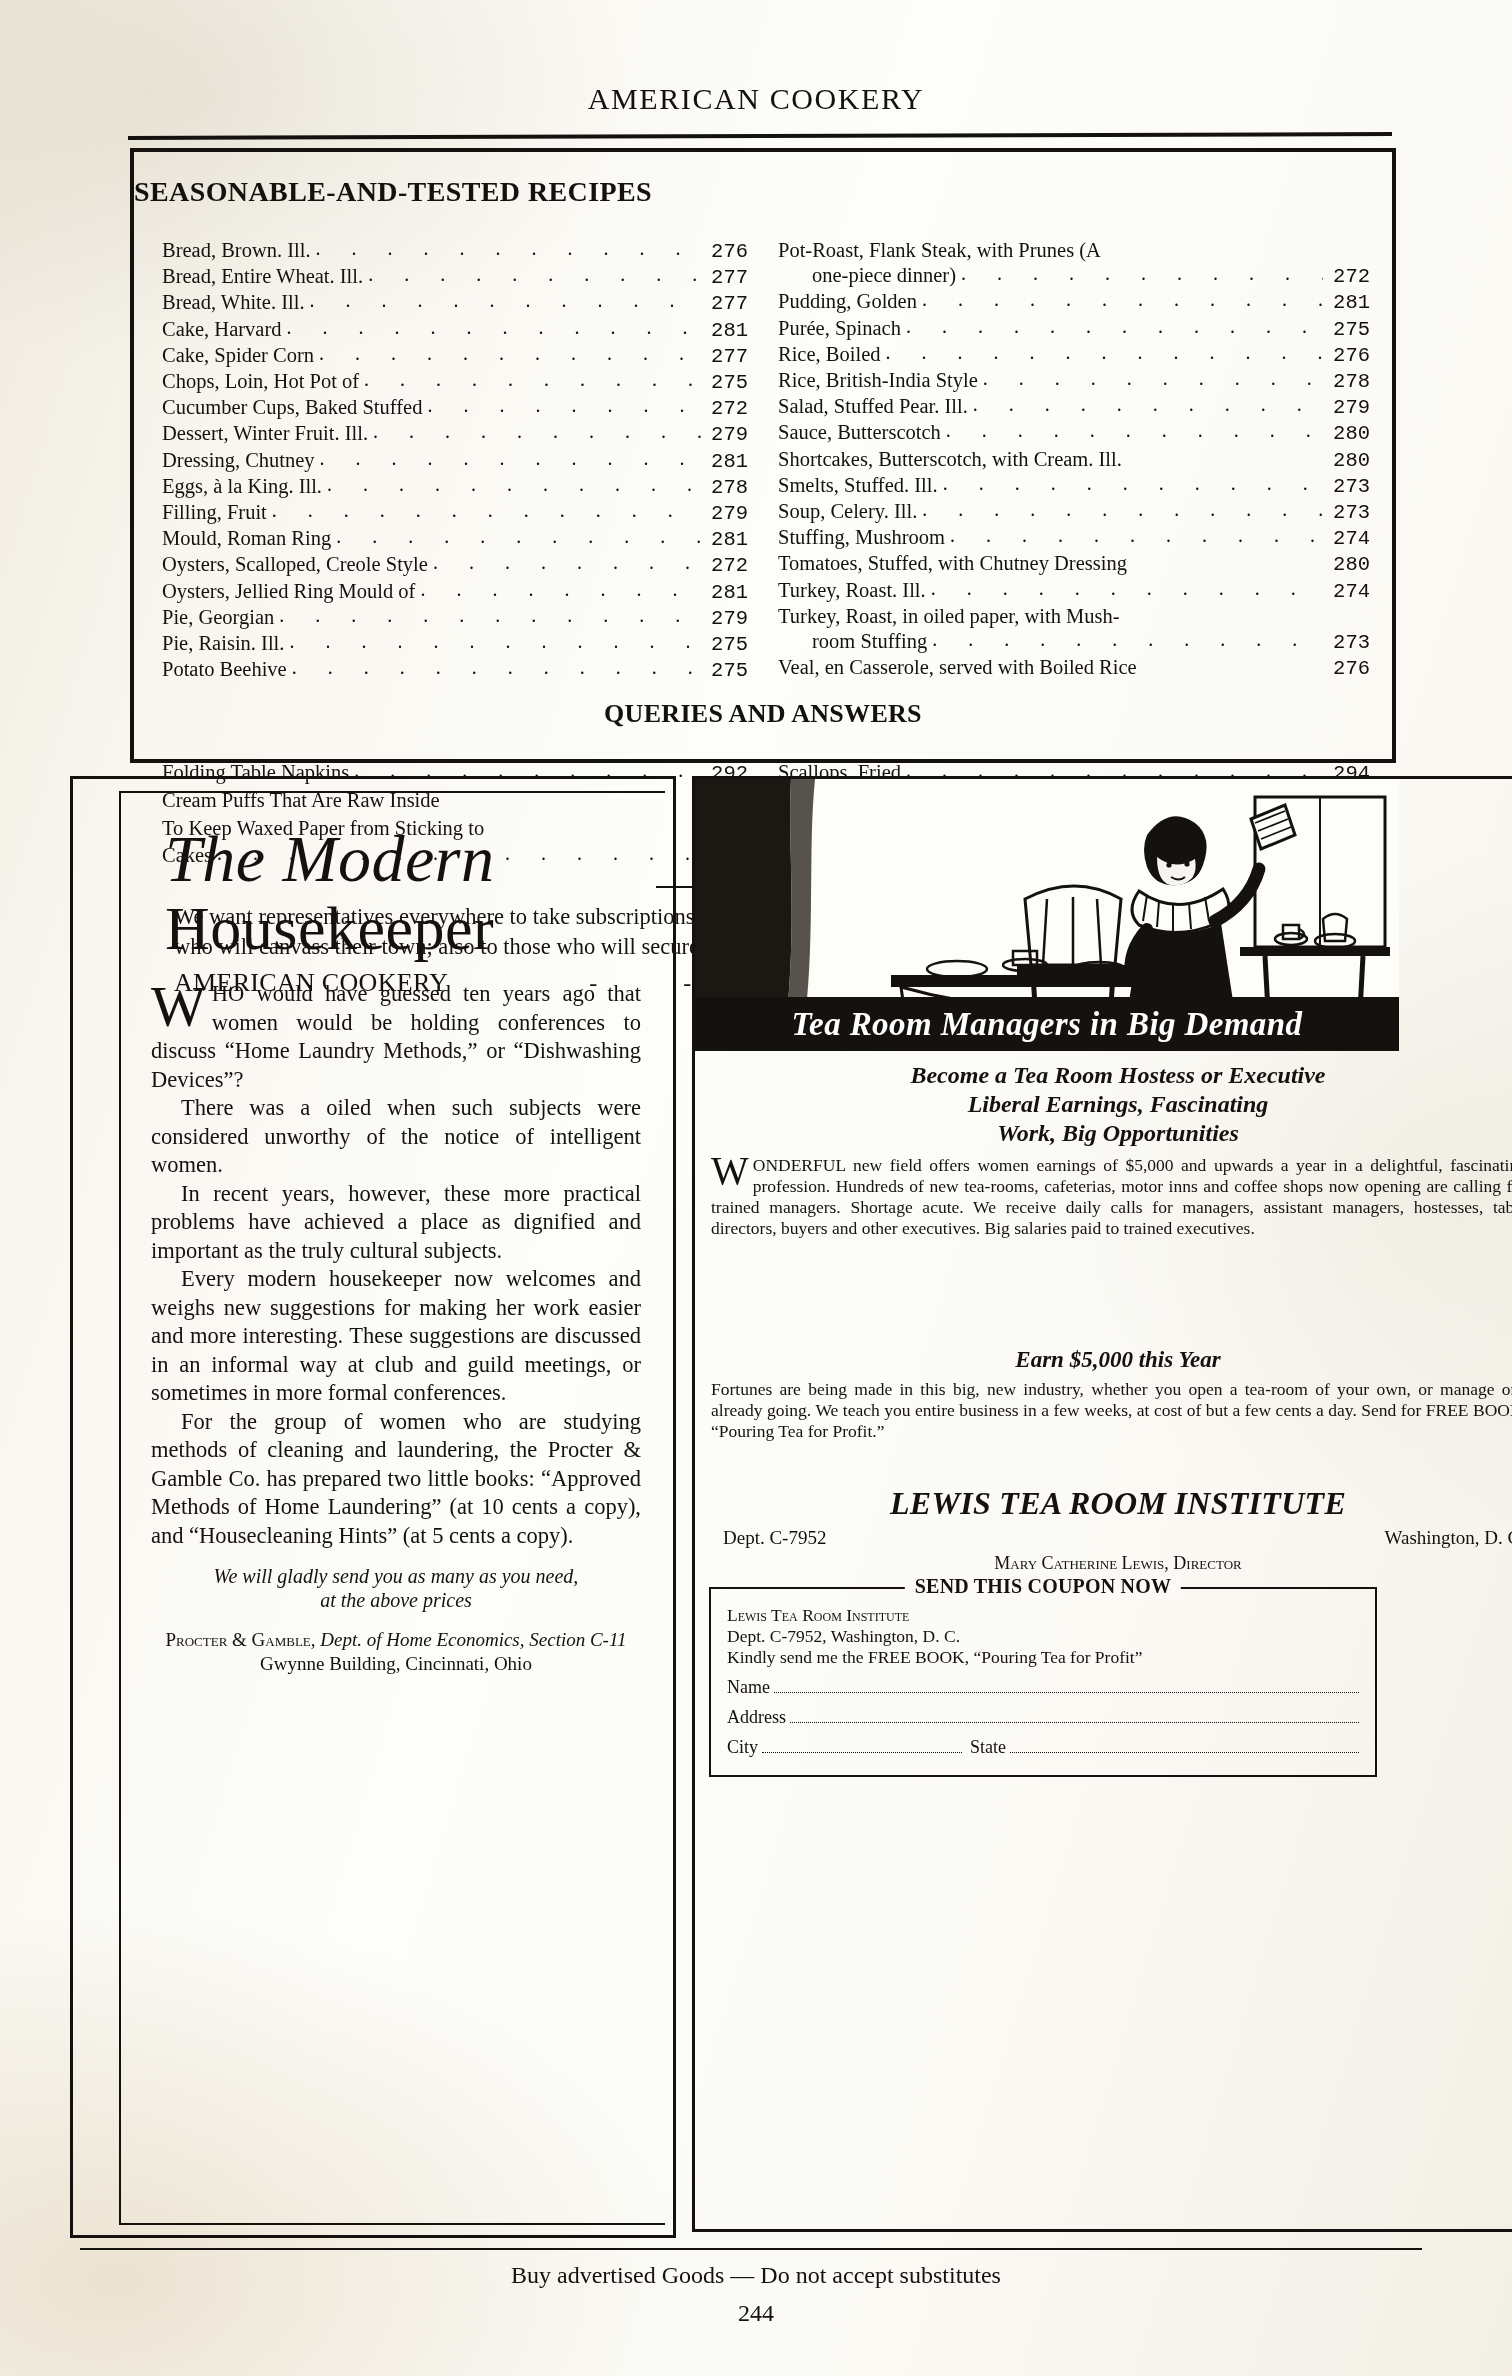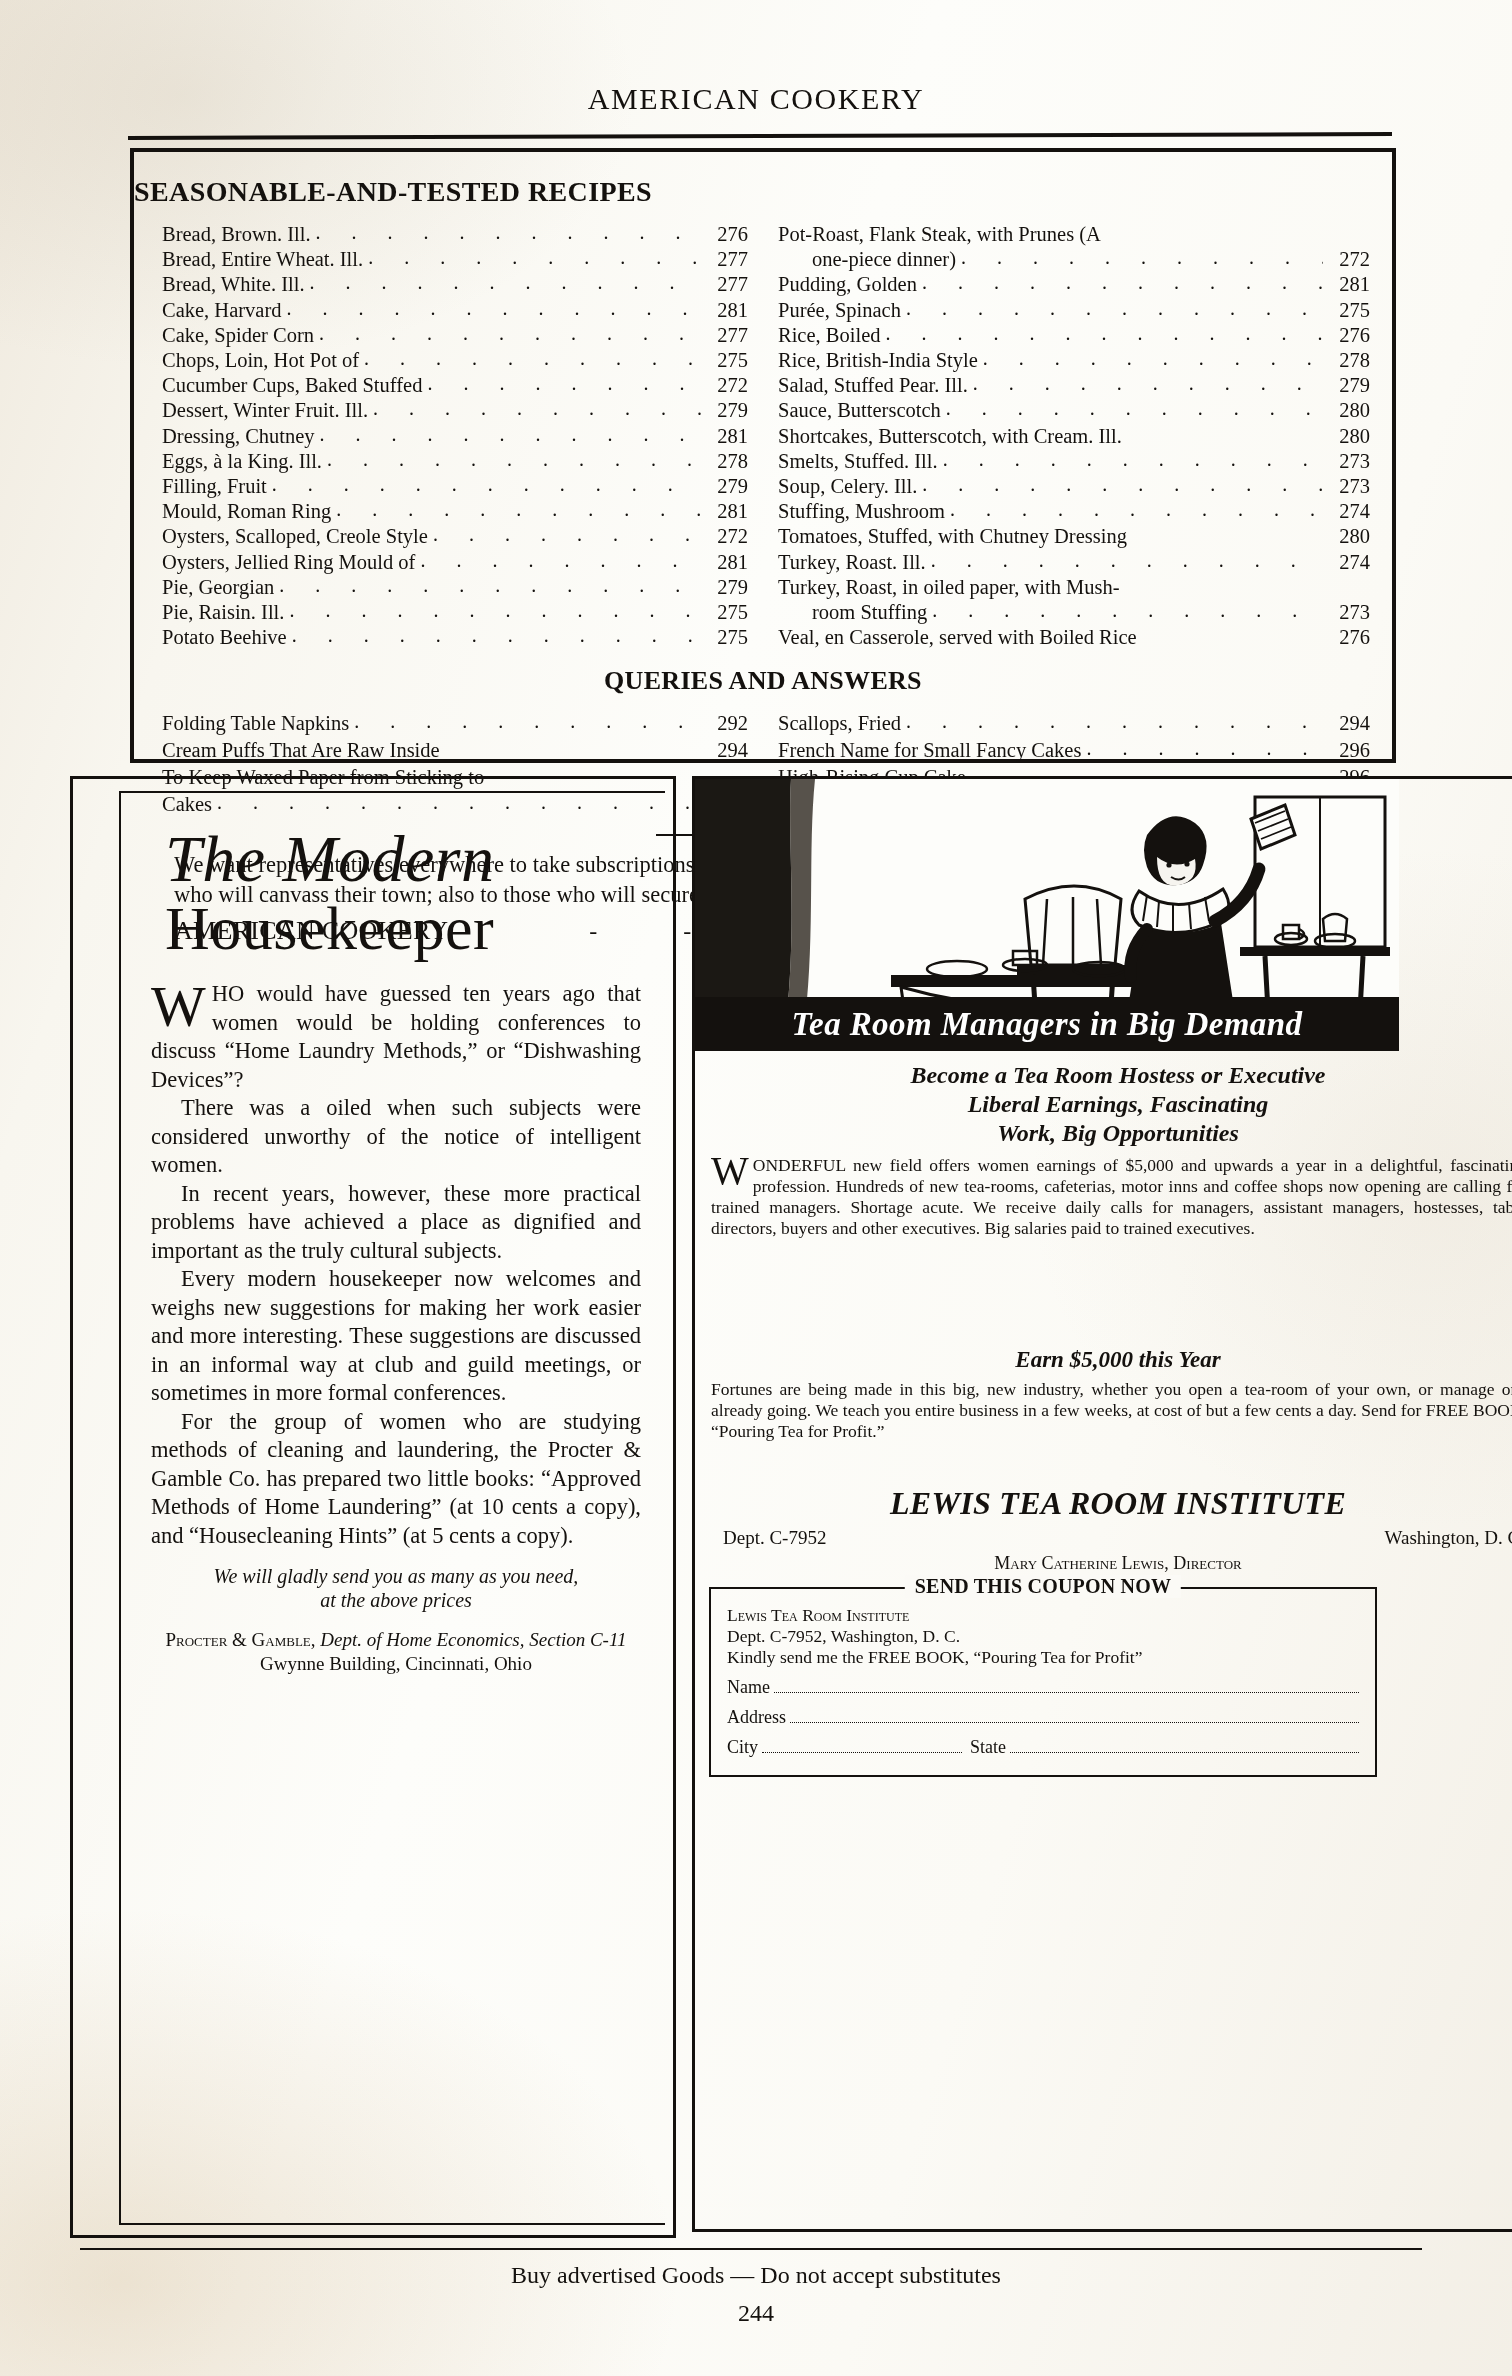--- a/index.html
+++ b/index.html
@@ -39,36 +39,36 @@
   .index-inner { position:absolute; inset:0; padding:0; }
   .sec-title {
     text-align:left; font-weight:bold; font-size:28px;
     letter-spacing:.4px; margin-top:24px;
     font-family:"Liberation Serif", serif;
   }
   .cols {
     display:flex; margin-top:14px;
     padding:0 22px 0 28px;
   }
-  .col { width:50%; box-sizing:border-box; }
+  .col { width:50%; box-sizing:border-box;margin-top:16px; }
   .col.left { padding-right:18px; }
   .col.right { padding-left:12px; }
 
   .row {
     display:flex; align-items:baseline;
     font-size:20.5px; line-height:25.2px;
     white-space:nowrap;
   }
   .row .ttl { flex:0 0 auto; }
   .row .leaders {
     flex:1 1 auto; overflow:hidden; margin:0 5px;
     font-size:20px; letter-spacing:13px; color:#14110e;
     position:relative; top:-2px;
   }
-  .row .pg { flex:0 0 auto; width:42px; text-align:right; }
+  .row .pg { flex:0 0 auto; width:42px; text-align:right;font-family:Liberation Mono, monospace; }
   .row.cont .ttl { padding-left:34px; }
 
   .qa-title {
     text-align:center; font-weight:bold; font-size:26px;
     margin-top:16px; margin-bottom:10px;
     letter-spacing:.3px;
   }
   .qa .row { line-height:27px; font-size:20.5px; }
 
   .mini-rule {

